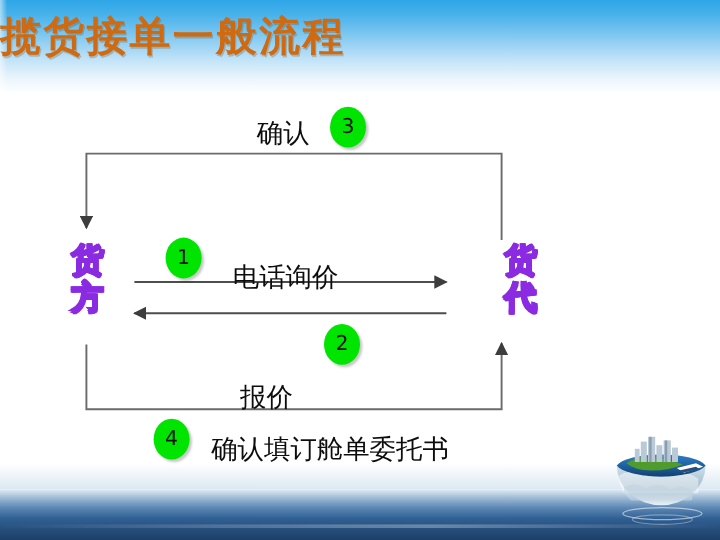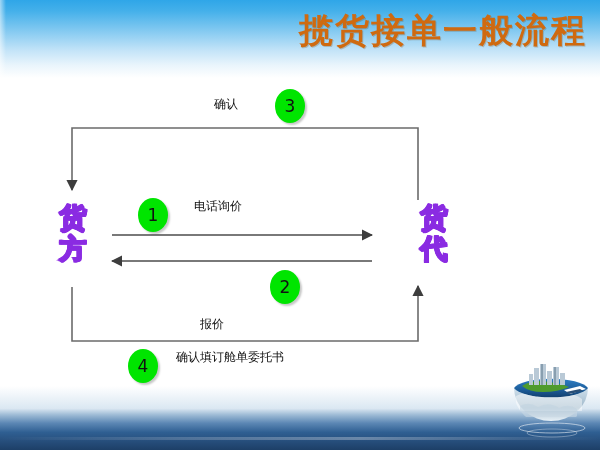--- a/index.html
+++ b/index.html
@@ -21,21 +21,21 @@
     position:absolute;left:0;top:0;width:600px;height:78px;
     background:linear-gradient(to bottom,#2fa6e8 0%,#44b0ea 14%,#85caf1 40%,#c4e4f8 65%,#eaf5fc 84%,#ffffff 100%);
   }
   .header-sheen{
     position:absolute;left:0;top:0;width:600px;height:78px;
     background:linear-gradient(to right,rgba(255,255,255,.55) 0px,rgba(255,255,255,0) 6px,rgba(255,255,255,0) 100%);
     pointer-events:none;
   }
   .slide-title{
     position:absolute;left:0;top:8px;width:587px;
-    text-align:right;
+    text-align:left;
     font-family:"DejaVu Sans","Liberation Sans",sans-serif;
     font-size:34px;font-weight:bold;
     letter-spacing:2px;
     color:#cf6a10;
     text-shadow:1px 1px 0 rgba(120,60,0,.25);
     white-space:nowrap;
   }
 
   
   .water-band{
@@ -87,28 +87,28 @@
   }
   #badge-1{left:138px;top:198px;}
   #badge-2{left:270px;top:270px;}
   #badge-3{left:275px;top:89px;}
   #badge-4{left:128px;top:349px;}
 
   
   .caption{
     position:absolute;
     font-family:"DejaVu Sans","Liberation Sans",sans-serif;
-    font-size:12px;
+    font-size:22px;
     color:#0d0d0d;
     white-space:nowrap;
   }
   #cap-confirm{left:214px;top:96px;}
-  #cap-inquiry{left:194px;top:198px;}
+  #cap-inquiry{left:194px;top:216px;}
   #cap-quote{left:200px;top:276px;margin-top:40px;}
-  #cap-booking{left:176px;top:349px;text-align:right;}
+  #cap-booking{left:176px;top:360px;text-align:right;}
 
   
   #logo{
     position:absolute;left:508px;top:362px;width:86px;height:78px;
   }
 </style>
 </head>
 <body>
 
 <div id="slide">

